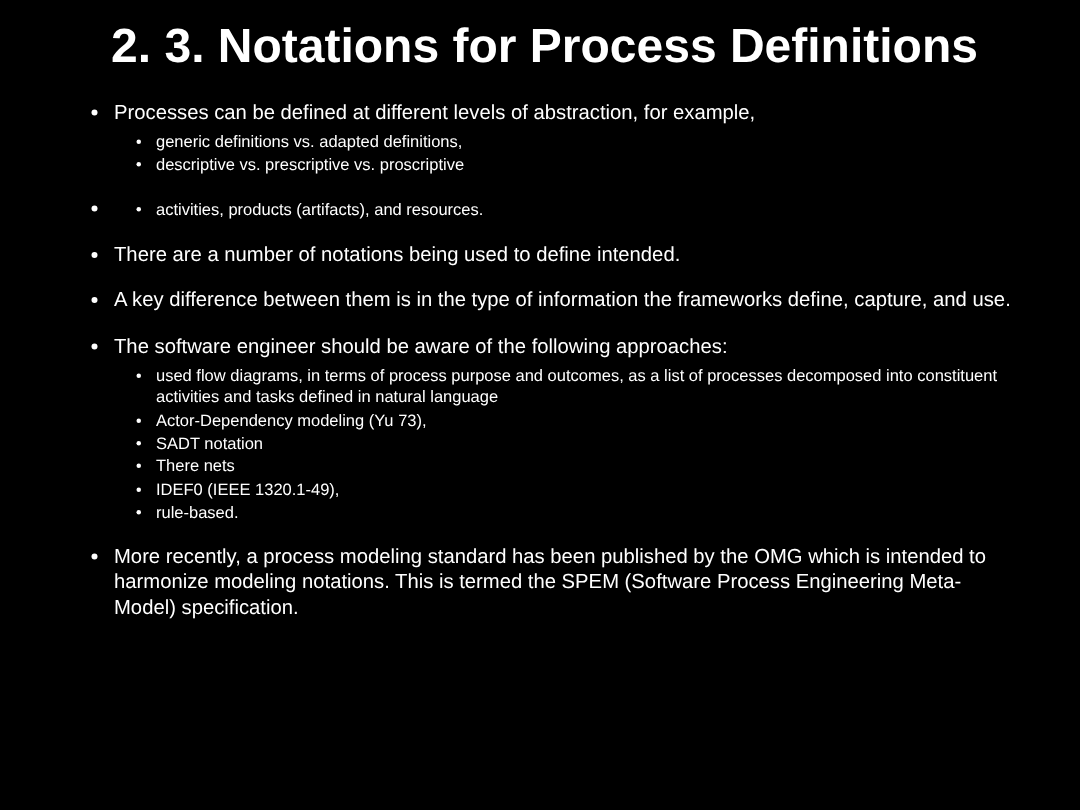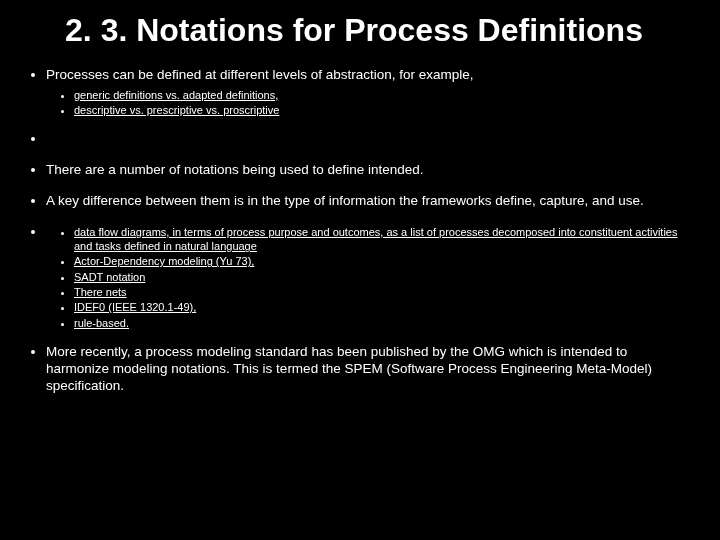--- a/index.html
+++ b/index.html
@@ -9,44 +9,43 @@
     height: 540px;
     background: #000;
     color: #fff;
     font-family: Arial, Helvetica, sans-serif;
     overflow: hidden;
   }
   .slide {
     width: 720px;
     height: 540px;
     box-sizing: border-box;
-    padding: 12px 30px 20px 18px;
+    padding: 12px 30px 20px 36px;
   }
   .title {
     font-size: 32px;
     font-weight: bold;
     text-align: center;
     margin: 0 0 18px 0;
     line-height: 1.15;
   }
   ul.top {
     list-style: disc;
-    margin: 0;
+    margin: 12px;
     padding-left: 28px;
   }
   ul.top > li {
     font-size: 13.5px;
     margin-bottom: 14px;
     line-height: 1.25;
   }
   ul.sub {
     list-style: disc;
     margin: 4px 0 0 0;
     padding-left: 28px;
-    text-decoration: underline;
   }
   ul.sub > li {
     font-size: 11px;
     margin-bottom: 1px;
     line-height: 1.3;
   }
 </style>
 </head>
 <body>
 
@@ -57,29 +56,33 @@
 
     <li>
       <span>Processes can be defined at different levels of abstraction, for example,</span>
       <ul class="sub">
         <li>generic definitions vs. adapted definitions,</li>
         <li>descriptive vs. prescriptive vs. proscriptive</li>
       </ul>
     </li>
 
     <li>
+      <ul class="sub">
+        <li>activities, products (artifacts), and resources.</li>
+      </ul>
     </li>
 
     <li>There are a number of notations being used to define intended.</li>
 
     <li> A key difference between them is in the type of information the frameworks define, capture, and use.</li>
 
     <li>
+      <span>The software engineer should be aware of the following approaches:</span>
       <ul class="sub">
-        <li>data flow diagrams, in terms of process purpose and outcomes, as a list of processes decomposed into constituent activities and tasks defined in natural language</li>
+        <li>used flow diagrams, in terms of process purpose and outcomes, as a list of processes decomposed into constituent activities and tasks defined in natural language</li>
         <li>Actor-Dependency modeling (Yu 73),</li>
         <li>SADT notation</li>
         <li>There nets</li>
         <li>IDEF0 (IEEE 1320.1-49),</li>
         <li>rule-based.</li>
       </ul>
     </li>
 
     <li>More recently, a process modeling standard has been published by the OMG which is intended to harmonize modeling notations. This is termed the SPEM (Software Process Engineering Meta-Model) specification.</li>
 

